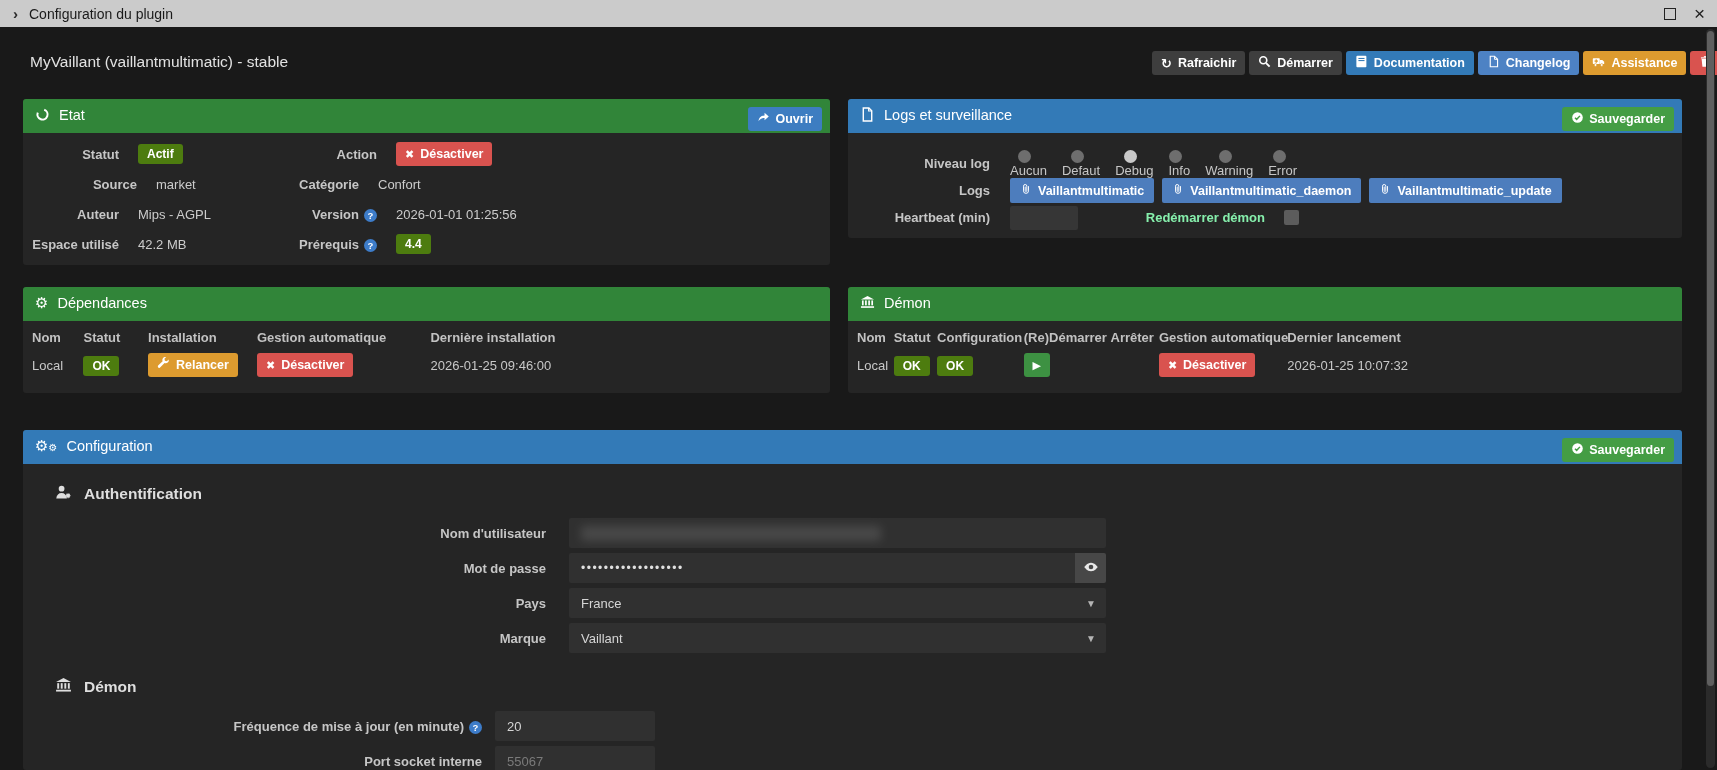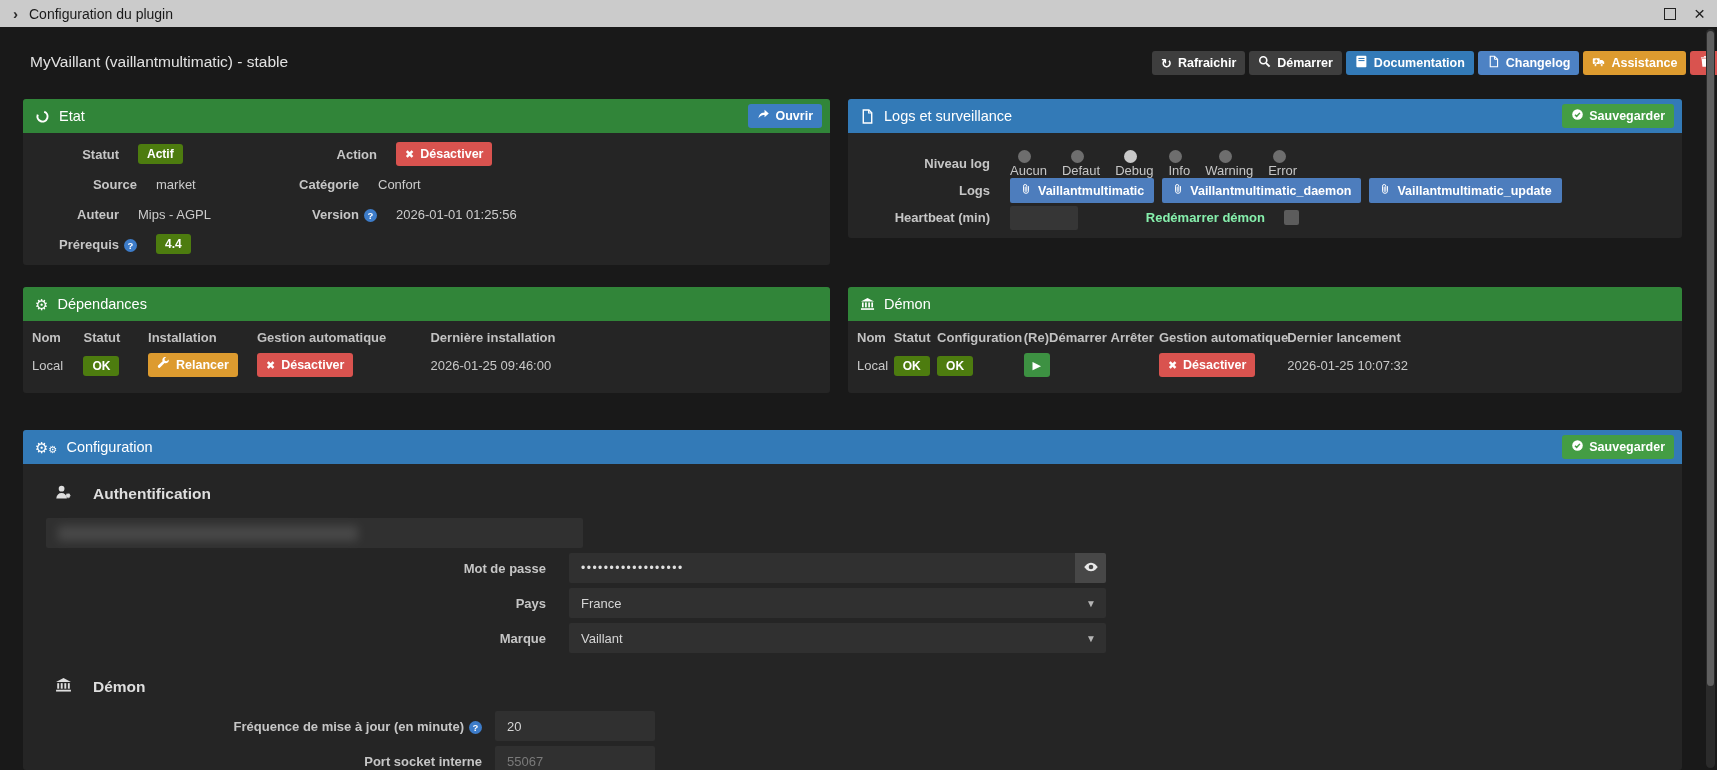--- a/index.html
+++ b/index.html
@@ -23,21 +23,21 @@
   .btn svg { width:13px; height:13px; }
   .btn-dark   { background:#3e3e3e; }
   .btn-blue   { background:#337ab7; }
   .btn-lblue  { background:#4d82c4; }
   .btn-orange { background:#dd9b2f; }
   .btn-red    { background:#d9534f; }
   .glyph-ico { font-size:13px; line-height:1; }
 
   
   .panel { position:absolute; background:#252525; border-radius:3px; }
-  .panel-header { height:34px; display:flex; align-items:center; gap:9px; padding:0 8px 0 12px;
+  .panel-header { height:34px; display:flex; gap:9px; padding:8px 8px 0 12px;
                   border-radius:3px 3px 0 0; color:#fff; font-size:14.5px; font-weight:500; }
   .ph-green { background:#318539; }
   .ph-blue  { background:#337ab7; }
   .panel-header .spacer { flex:1; }
   .hbtn { height:24px; display:inline-flex; align-items:center; gap:5px; padding:0 9px;
           border-radius:3px; font-size:12.5px; font-weight:600; color:#fff; cursor:pointer; white-space:nowrap; }
   .hbtn svg { width:13px; height:13px; }
   .hbtn-blue  { background:#3d7dc1; }
   .hbtn-green { background:#449d44; }
   .hdr-ico svg { width:15px; height:15px; display:block; }
@@ -84,21 +84,21 @@
 
   
   .jtable { width:100%; border-collapse:collapse; font-size:13px; table-layout:fixed; }
   .jtable th { text-align:left; color:#c2c2c2; font-weight:700; padding:9px 4px 5px; white-space:nowrap; }
   .jtable td { color:#c8c8c8; padding:3px 4px 8px; vertical-align:middle; white-space:nowrap; }
   .jtable .first { padding-left:9px; }
   .playbtn { display:inline-flex; align-items:center; justify-content:center; width:26px; height:24px;
              background:#3d9142; color:#fff; border-radius:3px; font-size:11px; cursor:pointer; }
 
   
-  .section-h { display:flex; align-items:center; gap:21px; margin:20px 0 0 32px;
+  .section-h { display:flex; align-items:center; gap:12px; margin:20px 0 0 32px;
                font-size:15.5px; font-weight:600; color:#dedede; height:20px; }
   .section-h svg { width:17px; height:17px; }
   .cform { margin-top:14px; }
   .crow { display:flex; align-items:center; height:30px; margin-bottom:5px; font-size:13px; }
   .clabel { width:523px; text-align:right; font-weight:600; color:#c6c6c6; flex:0 0 auto; }
   .clabel.narrow { width:459px; }
   .cgap { width:23px; flex:0 0 auto; }
   .cgap.narrow { width:13px; }
   .cinput { height:30px; background:#303030; border-radius:2px; display:flex; align-items:center;
             padding:0 12px; color:#d5d5d5; cursor:text; }
@@ -217,20 +217,24 @@
           <span class="flabel">Catégorie</span>
           <span class="fvalue">Confort</span>
         </div>
       <div class="frow c1">
           <span class="flabel">Auteur</span>
           <span class="fvalue">Mips - AGPL</span>
         </div>
       <div class="frow c2">
           <span class="flabel"><span>Version</span><span class="qmark">?</span></span>
           <span class="fvalue">2026-01-01 01:25:56</span>
+        </div>
+      <div class="frow c1">
+          <span class="flabel">Espace utilisé</span>
+          <span class="fvalue">42.2 MB</span>
         </div>
       <div class="frow c2">
           <span class="flabel"><span>Prérequis</span><span class="qmark">?</span></span>
           <span class="badge-green">4.4</span>
         </div>
     </div>
   </div>
 
   <div class="panel" id="panel-logs">
     <div class="panel-header ph-blue">
@@ -424,20 +428,21 @@
               <line x1="10" y1="11" x2="14.6" y2="11"></line>
               <line x1="10.7" y1="9.4" x2="13.9" y2="12.6"></line>
               <line x1="13.9" y1="9.4" x2="10.7" y2="12.6"></line>
             </g>
           </svg></span>
       <span>Authentification</span>
     </div>
 
     <div class="cform">
       <div class="crow">
+        <span class="clabel">Nom d'utilisateur</span>
           <span class="cgap"></span>
         <span class="cinput w-full">
             <span class="blur-blob"></span>
           </span>
       </div>
       <div class="crow">
         <span class="clabel">Mot de passe</span>
           <span class="cgap"></span>
         <span class="cinput w-pass" style="border-radius:2px 0 0 2px;">
             <span class="pwd-dots">••••••••••••••••••</span>

